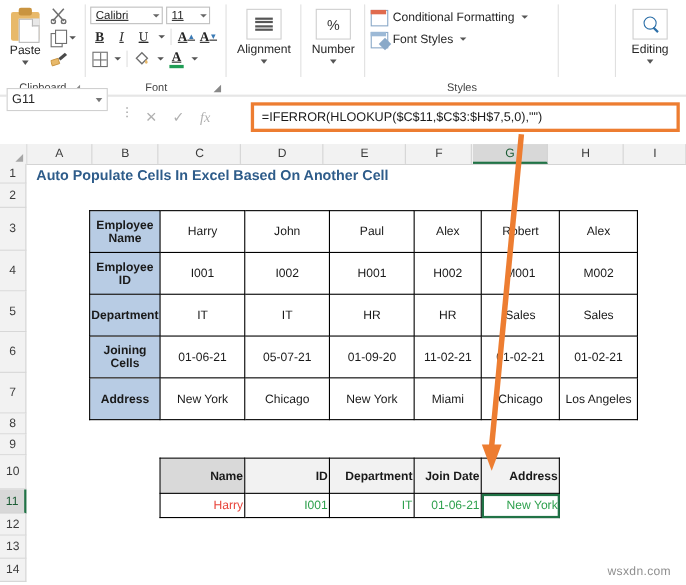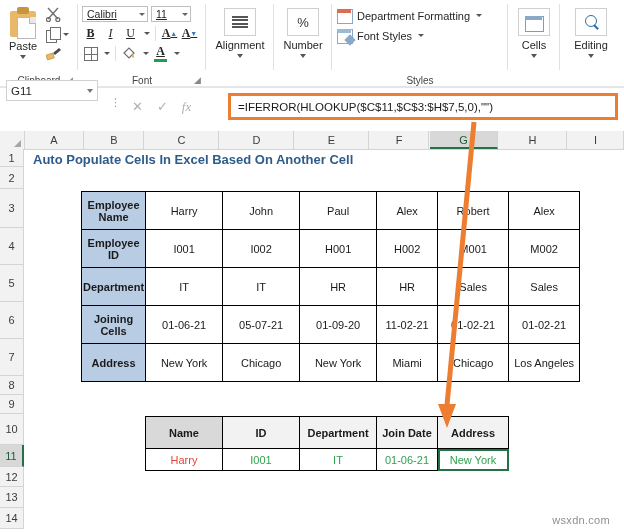--- a/index.html
+++ b/index.html
@@ -155,21 +155,21 @@
     font-size:11px;color:#1a1a1a;
     padding:0 1px;
     line-height:12px;
     overflow:hidden;
   }
   .tbl1 td.hd{background:#b8cce4;font-weight:bold;}
 
   
   .tbl2{position:absolute;border-collapse:collapse;table-layout:fixed;}
   .tbl2 td{
-    border:1px solid #000;text-align:center;vertical-align:middle;
+    border:1px solid #000;text-align:right;vertical-align:middle;
     font-size:11px;color:#1a1a1a;padding:0 1px;line-height:12px;overflow:hidden;
   }
   .tbl2 td.h0{background:#d9d9d9;font-weight:bold;}
   .tbl2 td.h1{background:#f2f2f2;font-weight:bold;}
   .tbl2 td.v-red{color:#e8433a;}
   .tbl2 td.v-grn{color:#2fa14e;}
   .tbl2 td.active{outline:2px solid #217346;outline-offset:-2px;}
 
   
   .arrow-svg{position:absolute;left:0;top:0;width:624px;height:532px;pointer-events:none;}
@@ -321,51 +321,39 @@
       </div>
 
       <div class="rgroup g-styles">
         <div class="rgroup-body">
           <div class="styles-col">
             <div class="srow">
               <span class="sic">
                 <span class="tbl"></span>
                   <span class="hdr"></span>
               </span>
-              <span>Department Formatting</span>
+              <span>Conditional Formatting</span>
               <span class="mcaret"></span>
             </div>
             <div class="srow">
               <span class="sic">
                 <span class="tbl"></span>
                   <span class="hdr2"></span>
                   <span class="pen"></span>
               </span>
               <span>Font Styles</span>
               <span class="mcaret"></span>
             </div>
           </div>
         </div>
         <div class="rgroup-label">Styles</div>
         <div class="rgroup-sep"></div>
       </div>
 
       <div class="rgroup g-cells">
-        <div class="rgroup-body">
-          <div class="bigbtn">
-            <div class="box">
-              <span class="cellsic">
-                  <span class="grid"></span>
-                  <span class="g1"></span>
-                </span>
-            </div>
-            <div class="lbl">Cells</div>
-            <div class="caret"></div>
-          </div>
-        </div>
         <div class="rgroup-sep"></div>
       </div>
 
       <div class="rgroup g-edit">
         <div class="rgroup-body">
           <div class="bigbtn">
             <div class="box">
               <span class="magn">
                   <span class="cir"></span>
                   <span class="hdl"></span>

